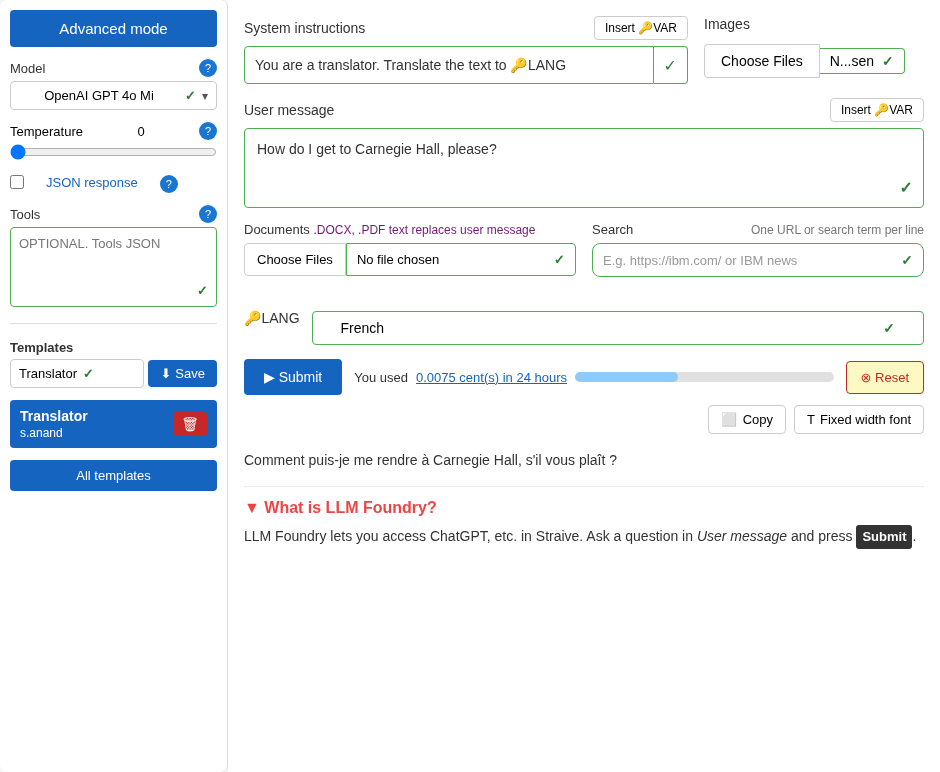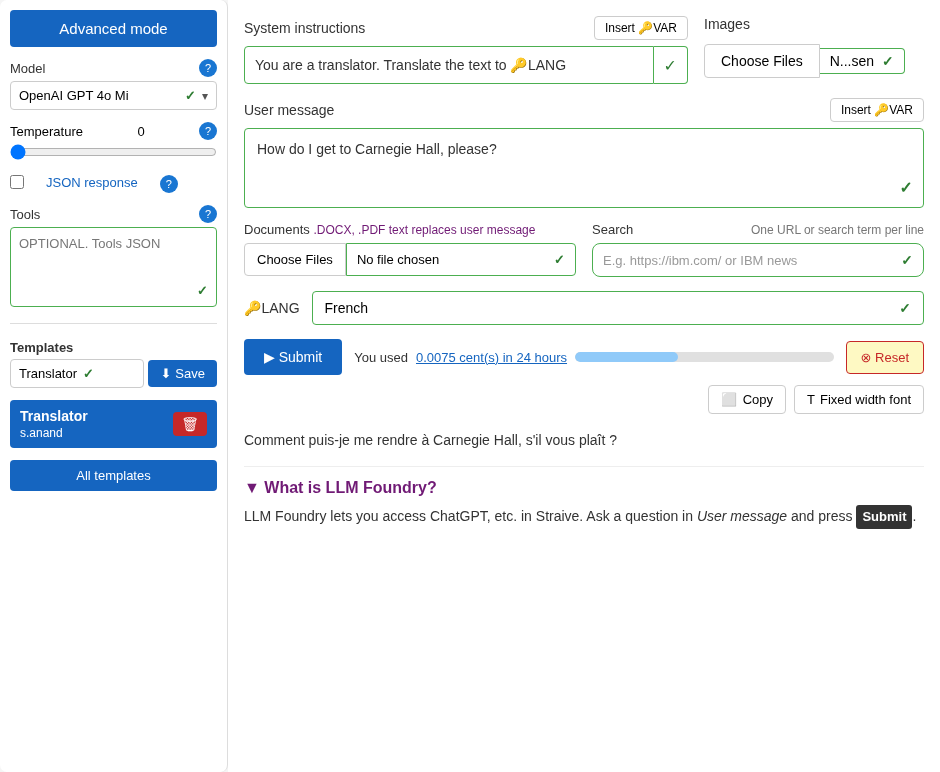--- a/index.html
+++ b/index.html
@@ -53,21 +53,21 @@
       display: flex;
       align-items: center;
       border: 1px solid #ccc;
       border-radius: 4px;
       padding: 6px 8px;
       background: #fff;
       cursor: pointer;
       gap: 6px;
       font-size: 13px;
     }
-    .model-select span.model-name { flex: 1; overflow: hidden; white-space: nowrap; text-overflow: ellipsis; }
+    .model-select span.model-name { flex: 1; overflow: hidden; white-space: nowrap; text-overflow: ellipsis; text-align: center; }
     .check-green { color: #2e7d32; font-weight: bold; }
     .chevron-down { font-size: 12px; color: #555; }
     .temp-row {
       display: flex;
       align-items: center;
       justify-content: space-between;
       font-size: 13px;
     }
     .slider-wrapper { margin-top: 4px; }
     input[type=range] { width: 100%; cursor: pointer; }
@@ -352,26 +352,27 @@
       display: flex;
       align-items: center;
       gap: 6px;
       font-size: 14px;
       color: #333;
     }
     .lang-value-box {
       flex: 1;
       border: 1px solid #4caf50;
       border-radius: 4px;
-      padding: 8px 12px;
+      padding: 8px 28px;
       font-size: 14px;
       background: #fff;
       display: flex;
       align-items: center;
       justify-content: space-between;
+      margin-top: 20px;
     }
 
     
     .submit-row {
       display: flex;
       align-items: center;
       gap: 12px;
     }
     .submit-btn {
       background: #1565c0;
@@ -447,21 +448,21 @@
     }
 
     
     .llm-section {
       border-top: 1px solid #eee;
       padding-top: 12px;
     }
     .llm-title {
       font-size: 16px;
       font-weight: bold;
-      color: #701a75;
+      color: #ef4444;
       display: flex;
       align-items: center;
       gap: 6px;
       margin-bottom: 8px;
     }
     .llm-desc {
       font-size: 14px;
       color: #333;
       line-height: 1.5;
     }

